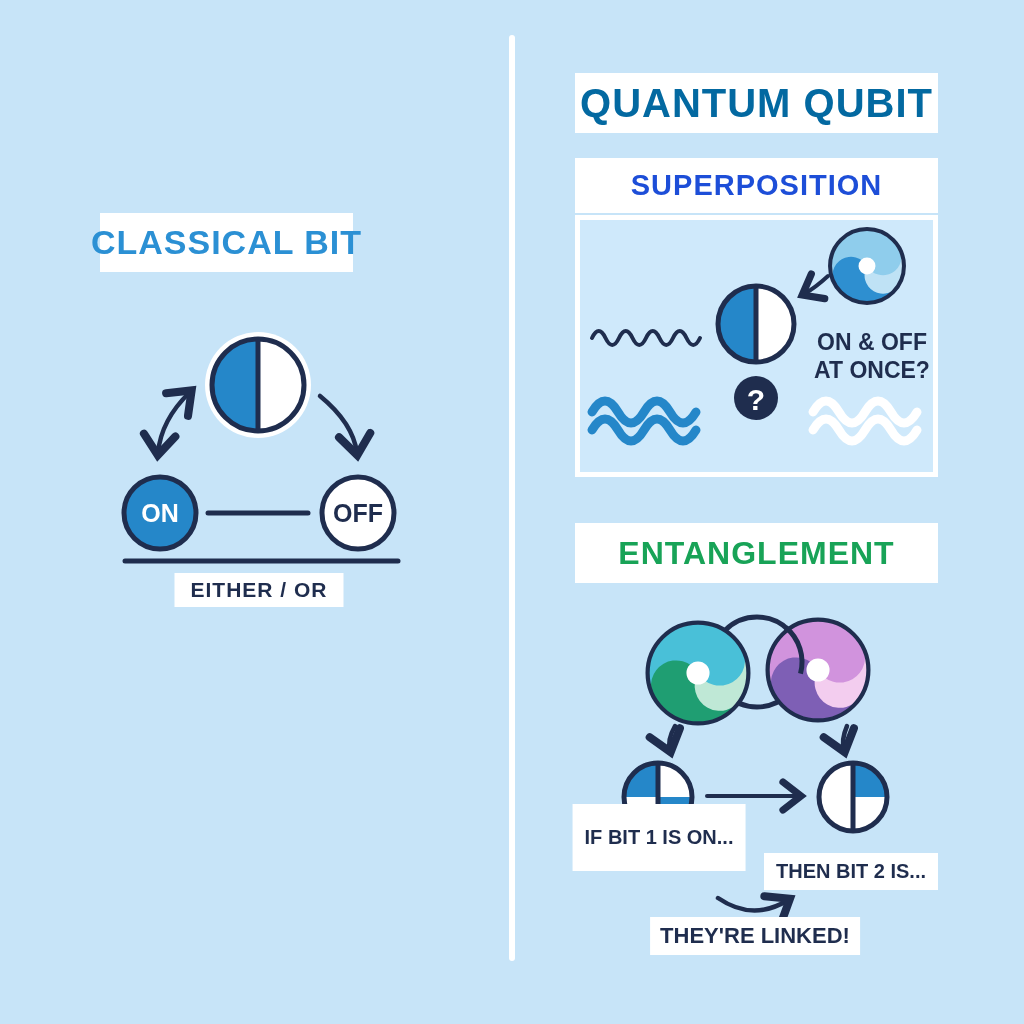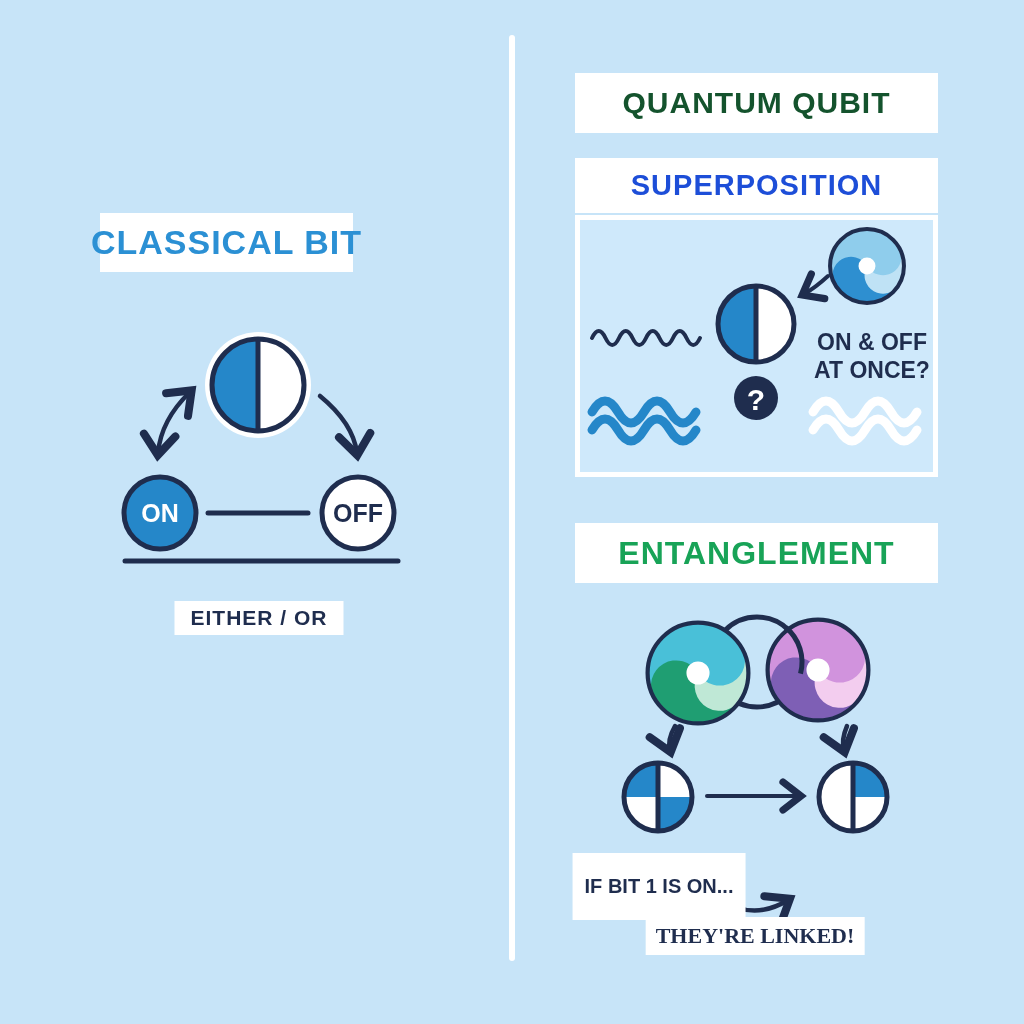--- a/index.html
+++ b/index.html
@@ -9,27 +9,27 @@
   }
   .abs{position:absolute;}
   .label-box{
     position:absolute;background:#ffffff;display:flex;align-items:center;justify-content:center;
     font-weight:bold;color:#1f2d4e;white-space:nowrap;
   }
   .divider{
     position:absolute;left:509px;top:35px;width:6px;height:926px;background:#ffffff;border-radius:3px;
   }
   .t-classical{left:100px;top:213px;width:253px;height:59px;font-size:34px;letter-spacing:1px;color:#2b90d4;}
-  .t-quantum{left:575px;top:73px;width:363px;height:60px;font-size:30px;letter-spacing:1px;color:#14532d;}
+  .t-quantum{left:575px;top:73px;width:363px;height:60px;font-size:40px;letter-spacing:1px;color:#0369a1;}
   .t-super{left:575px;top:158px;width:363px;height:55px;font-size:29px;letter-spacing:1px;color:#1d4ed8;}
   .t-entangle{left:575px;top:523px;width:363px;height:60px;font-size:32px;letter-spacing:1px;color:#18a357;text-align:right;}
-  .caption-either{left:259px;top:573px;transform:translateX(-50%);padding:5px 16px;font-size:21px;letter-spacing:1px;margin-top:28px;}
-  .cap-bit1{left:659px;top:853px;transform:translateX(-50%);padding:22px 12px;font-size:20px;}
+  .caption-either{left:259px;top:573px;transform:translateX(-50%);padding:5px 16px;font-size:21px;letter-spacing:1px;}
+  .cap-bit1{left:659px;top:804px;transform:translateX(-50%);padding:22px 12px;font-size:20px;}
   .cap-bit2{left:851px;top:853px;transform:translateX(-50%);padding:7px 12px;font-size:20px;}
-  .cap-linked{left:755px;top:917px;transform:translateX(-50%);padding:6px 10px;font-size:22px;font-family:Liberation Serif, serif;}
+  .cap-linked{left:755px;top:917px;transform:translateX(-50%);padding:6px 10px;font-size:22px;}
   .super-panel{
     position:absolute;left:575px;top:215px;width:363px;height:262px;
     border:5px solid #ffffff;background:#cfe9fb;box-sizing:border-box;
   }
   svg text{font-family:"Liberation Sans",sans-serif;font-weight:bold;}
 </style>
 </head>
 <body>
 
 <div class="canvas">
@@ -184,17 +184,20 @@
     </g>
 
     <path d="M132,196 L224,196" fill="none" stroke="#1f2d4e" stroke-width="4" stroke-linecap="round" marker-end="url(#arrowE)"></path>
 
     <path d="M143,298 Q178,322 213,300" fill="none" stroke="#1f2d4e" stroke-width="4.5" stroke-linecap="round" marker-end="url(#arrowE)"></path>
   </svg>
 
   <div class="label-box cap-bit1">
     <span>IF BIT 1 IS ON...</span>
   </div>
+  <div class="label-box cap-bit2">
+    <span>THEN BIT 2 IS...</span>
+  </div>
   <div class="label-box cap-linked">
     <span>THEY'RE LINKED!</span>
   </div>
 
 </div>
 
 </body></html>

